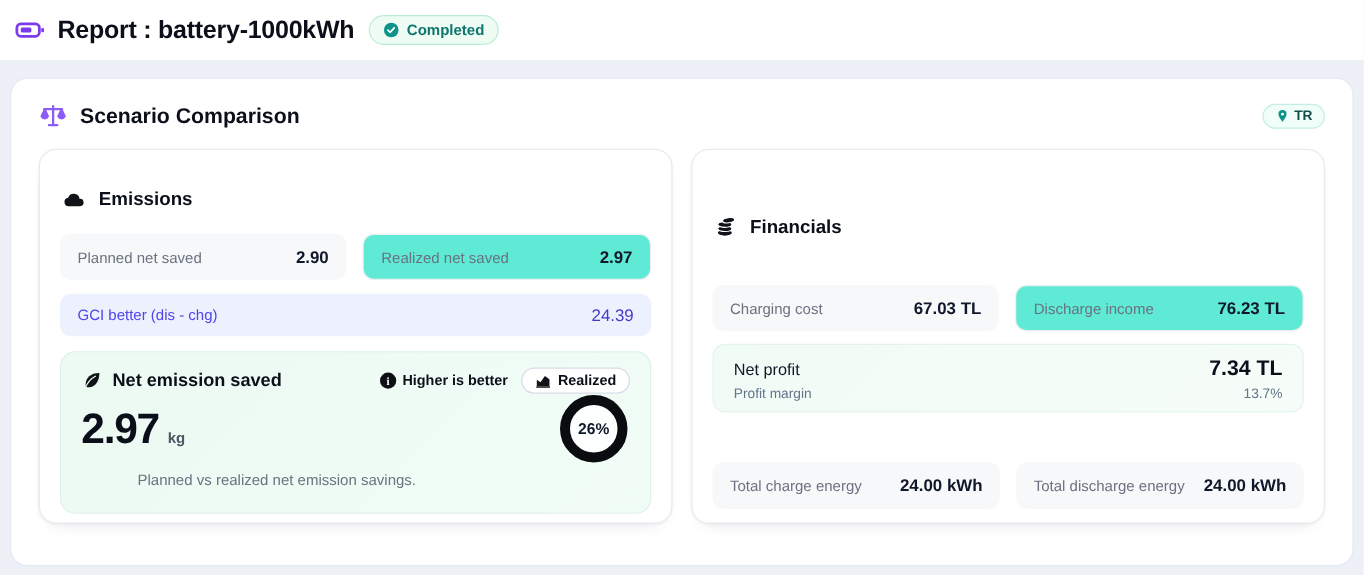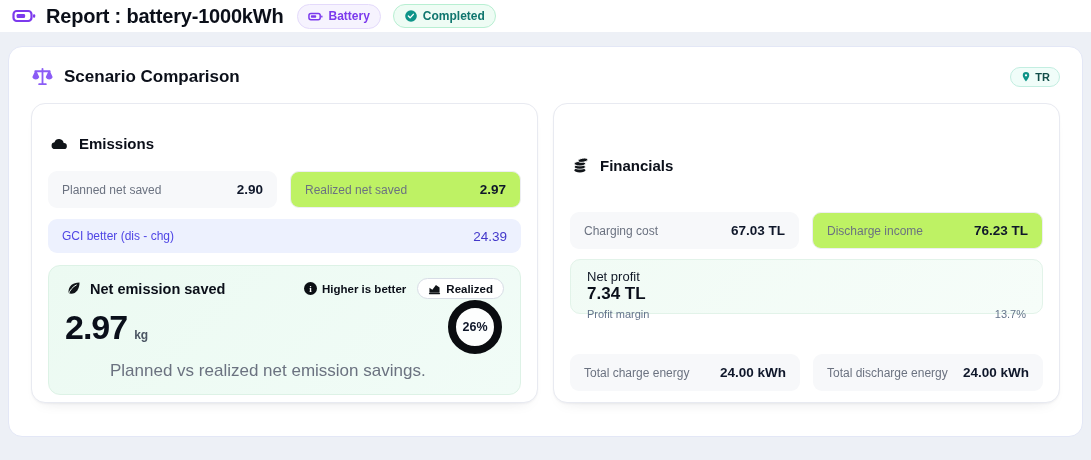--- a/index.html
+++ b/index.html
@@ -5,21 +5,21 @@
   * { box-sizing: border-box; margin: 0; padding: 0; }
   html, body { width: 1091px; height: 460px; overflow: hidden; }
   body {
     font-family: "Liberation Sans", sans-serif;
     background: #edf0f6;
     color: #0b0f19;
   }
   
   .topbar {
     background: #fff;
-    height: 32px;
+    height: 48px;
     display: flex;
     align-items: center;
     padding: 0 12px;
     gap: 10px;
   }
   .topbar h1 { font-size: 20px; font-weight: 800; letter-spacing: -0.2px; }
   .badge {
     display: inline-flex; align-items: center; gap: 5px;
     border-radius: 999px; padding: 4px 10px;
     font-size: 12px; font-weight: 700; line-height: 1;
@@ -61,21 +61,21 @@
   .panel-emissions .panel-title { margin: 30px 2px 18px; }
   .panel-financials .panel-title { margin: 52px 2px 38px; align-items: flex-end; }
 
   .stat-row { display: flex; gap: 13px; }
   .stat {
     flex: 1; height: 37px;
     display: flex; align-items: center; justify-content: space-between;
     padding: 0 14px; border-radius: 9px;
   }
   .stat.gray { background: #f7f8fa; }
-  .stat.white { background: #bef264; border: 1px solid #edeef2; gap: 33px; }
+  .stat.white { background: #5eead4; border: 1px solid #edeef2; gap: 33px; }
   .stat-label { font-size: 12px; color: #6b7280; }
   .stat-value { font-size: 13.5px; font-weight: 700; color: #0f172a; white-space: nowrap; }
 
   .spread-row {
     margin-top: 11px; height: 34px;
     background: #edf1fe; border-radius: 9px;
     display: flex; align-items: center; justify-content: space-between;
     padding: 0 14px;
   }
   .spread-label { font-size: 12px; color: #4f46e5; }
@@ -107,60 +107,50 @@
   .big-val-wrap { display: flex; align-items: baseline; }
   .big-val { font-size: 34px; font-weight: 800; letter-spacing: -1px; color: #0a0f1a; }
   .unit { font-size: 12px; font-weight: 600; color: #4b5563; margin-left: 7px; }
   .donut {
     width: 54px; height: 54px; border-radius: 50%;
     border: 8px solid #0a0c10; background: #fdfefe;
     display: flex; align-items: center; justify-content: center;
     font-size: 12.5px; font-weight: 600; color: #0f172a;
     margin-right: 2px;
   }
-  .hl-caption { font-size: 17px; color: #6b7280; margin-top: 7px; padding-left: 45px; }
+  .hl-caption { font-size: 12px; color: #6b7280; margin-top: 7px; padding-left: 45px; }
 
   .netprofit {
     margin-top: 10px; height: 55px;
     background: linear-gradient(135deg, #f1fbf5, #f6fdf9);
     border: 1px solid #e2f3e9;
     border-radius: 10px;
     padding: 9px 16px 0;
   }
-  .np-top { display: flex; justify-content: space-between; align-items: baseline; flex-direction: column; }
+  .np-top { display: flex; justify-content: space-between; align-items: baseline; }
   .np-label { font-size: 13px; color: #111827; }
   .np-value { font-size: 17px; font-weight: 800; color: #0a0f1a; }
   .np-sub { display: flex; justify-content: space-between; margin-top: 4px; font-size: 11px; color: #64748b; }
 
   .totals-row { margin-top: 40px; display: flex; gap: 13px; }
 
   .icon { display: inline-flex; flex: none; }
 </style>
 </head>
 <body>
 
 <header class="topbar">
   <span class="icon">
     <svg width="24" height="24" viewBox="0 0 24 24">
         <rect x="1.5" y="7" width="18" height="10" rx="3.2" fill="none" stroke="#7c3aed" stroke-width="2.2"></rect>
         <rect x="4.6" y="10" width="8.5" height="4" rx="1.2" fill="#7c3aed"></rect>
         <rect x="21" y="10.3" width="2.2" height="3.4" rx="1" fill="#7c3aed"></rect>
       </svg>
   </span>
   <h1>Report : battery-1000kWh</h1>
-  <span class="badge badge-battery">
-    <span class="icon">
-      <svg width="15" height="15" viewBox="0 0 24 24">
-          <rect x="1.5" y="7" width="18" height="10" rx="3.2" fill="none" stroke="#7c3aed" stroke-width="2.4"></rect>
-          <rect x="4.6" y="10" width="8.5" height="4" rx="1.2" fill="#7c3aed"></rect>
-          <rect x="21" y="10.3" width="2.2" height="3.4" rx="1" fill="#7c3aed"></rect>
-        </svg>
-    </span>
-    <span>Battery</span>
-  </span>
   <span class="badge badge-completed">
     <span class="icon">
       <svg width="14" height="14" viewBox="0 0 24 24">
           <circle cx="12" cy="12" r="10" fill="#0d9488"></circle>
           <path d="M7.5 12.2l3 3 5.5-6" fill="none" stroke="#fff" stroke-width="2.4" stroke-linecap="round" stroke-linejoin="round"></path>
         </svg>
     </span>
     <span>Completed</span>
   </span>
 </header>

